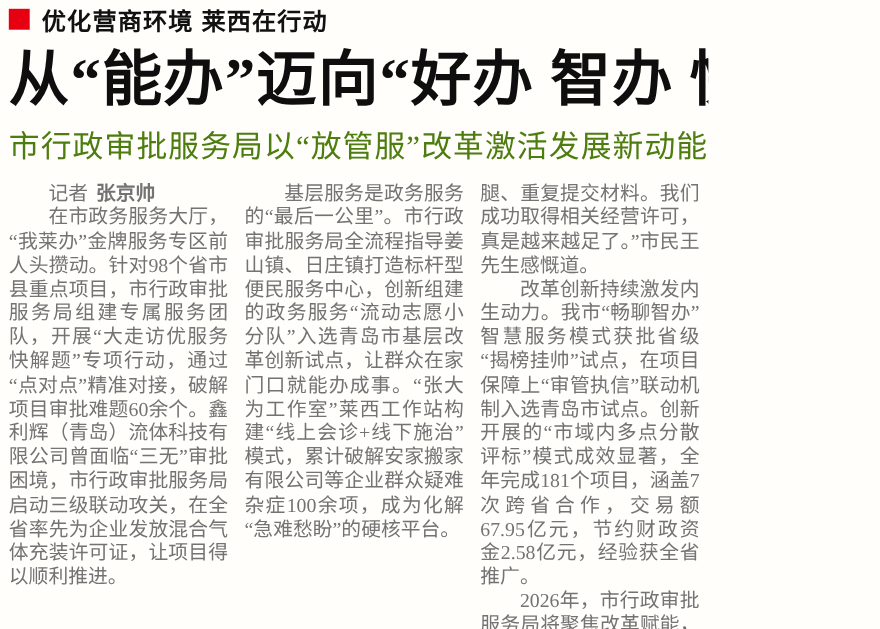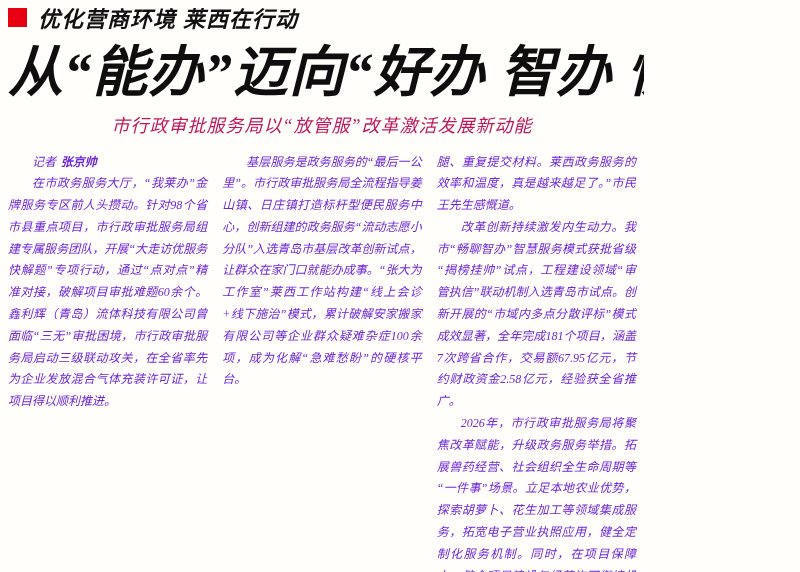--- a/index.html
+++ b/index.html
@@ -10,21 +10,20 @@
   .page {
     position: relative;
     width: 644px;
     height: 572px;
     background: #fffefb;
     overflow: hidden;
     font-family: "Liberation Serif", "DejaVu Serif", serif;
     color: #1d1d1d;
     box-sizing: border-box;
     padding: 2px 8px 0 8px;
-    font-style: italic;
   }
   
   .kicker {
     display: flex;
     align-items: center;
     height: 28px;
     margin-top: 1px;
   }
   .kicker-square {
     width: 19px;
@@ -52,42 +51,42 @@
     font-size: 55px;
     line-height: 1.1;
     color: #0e0e0e;
     letter-spacing: 1px;
     white-space: nowrap;
   }
   .headline-subtitle {
     margin-top: 7px;
     font-family: "Liberation Serif", "DejaVu Serif", serif;
     font-weight: 400;
-    font-size: 18px;
-    color: #be185d;
+    font-size: 28px;
+    color: #4d7c0f;
     letter-spacing: 1px;
     white-space: nowrap;
   }
   
   .article {
     display: flex;
     gap: 15px;
     margin-top: 15px;
   }
   .col {
     flex: 1 1 0;
     min-width: 0;
   }
   .col p {
     margin: 0;
-    font-size: 12px;
+    font-size: 18px;
     line-height: 21.8px;
     text-align: justify;
     text-justify: inter-ideograph;
-    color: #6d28d9;
+    color: #737373;
   }
   .col p.indent { text-indent: 2em; }
   .byline { text-indent: 2em; }
   .byline .b-name { font-weight: bold; margin-left: 0.4em; }
   .lead-source {
     font-weight: bold;
     margin-right: 0.6em;
   }
 </style>
 </head>
@@ -112,19 +111,19 @@
       <p class="indent">在市政务服务大厅，“我莱办”金牌服务专区前人头攒动。针对98个省市县重点项目，市行政审批服务局组建专属服务团队，开展“大走访优服务快解题”专项行动，通过“点对点”精准对接，破解项目审批难题60余个。鑫利辉（青岛）流体科技有限公司曾面临“三无”审批困境，市行政审批服务局启动三级联动攻关，在全省率先为企业发放混合气体充装许可证，让项目得以顺利推进。</p>
 
     </div>
 
     <div class="col">
       <p class="indent">基层服务是政务服务的“最后一公里”。市行政审批服务局全流程指导姜山镇、日庄镇打造标杆型便民服务中心，创新组建的政务服务“流动志愿小分队”入选青岛市基层改革创新试点，让群众在家门口就能办成事。“张大为工作室”莱西工作站构建“线上会诊+线下施治”模式，累计破解安家搬家有限公司等企业群众疑难杂症100余项，成为化解“急难愁盼”的硬核平台。</p>
 
     </div>
 
     <div class="col">
-      <p>腿、重复提交材料。莱西政务服务的效率和温度，真是越来越足了。”市民王先生感慨道。</p>
-      <p class="indent">改革创新持续激发内生动力。我市“畅聊智办”智慧服务模式获批省级“揭榜挂帅”试点，工程建设领域“审管执信”联动机制入选青岛市试点。创新开展的“市域内多点分散评标”模式成效显著，全年完成181个项目，涵盖7次跨省合作，交易额67.95亿元，节约财政资金2.58亿元，经验获全省推广。</p>
+      <p>腿、重复提交材料。我们成功取得相关经营许可，真是越来越足了。”市民王先生感慨道。</p>
+      <p class="indent">改革创新持续激发内生动力。我市“畅聊智办”智慧服务模式获批省级“揭榜挂帅”试点，在项目保障上“审管执信”联动机制入选青岛市试点。创新开展的“市域内多点分散评标”模式成效显著，全年完成181个项目，涵盖7次跨省合作，交易额67.95亿元，节约财政资金2.58亿元，经验获全省推广。</p>
       <p class="indent">2026年，市行政审批服务局将聚焦改革赋能，升级政务服务举措。拓展兽药经营、社会组织全生命周期等“一件事”场景。立足本地农业优势，探索胡萝卜、花生加工等领域集成服务，拓宽电子营业执照应用，健全定制化服务机制。同时，在项目保障上，健全项目建设与经营许可衔接机制。在公共资源交易领域，探索智能辅助评标模式，营造公平公正的市场环境，为莱西高质量发展注入动能。</p>
     </div>
 
   </div>
 </div>
 
 </body></html>

